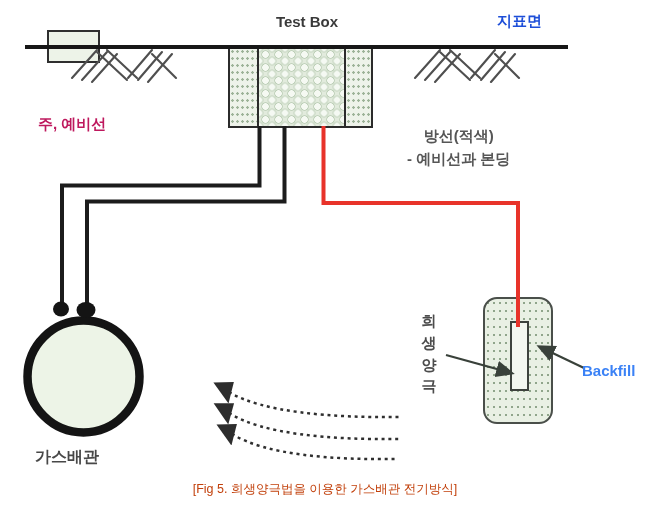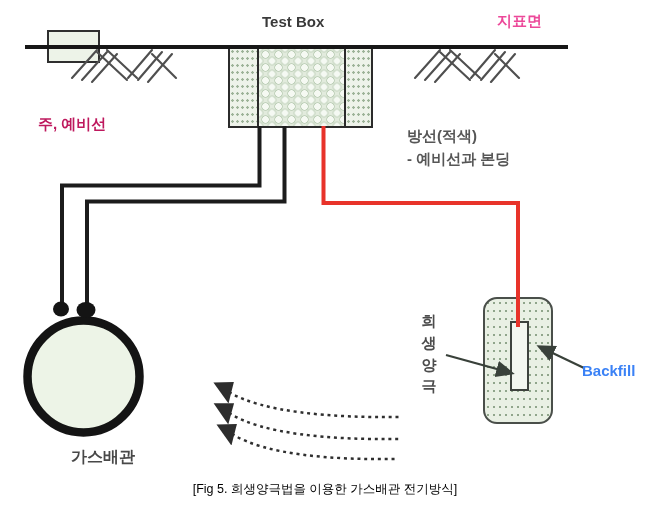--- a/index.html
+++ b/index.html
@@ -29,31 +29,31 @@
     background-image:radial-gradient(circle,#90a58b 1px,rgba(0,0,0,0) 1.4px);
     background-size:6px 8px;}
   .anode{position:absolute;left:510px;top:321px;width:19px;height:70px;
     border:2px solid #3d423d;box-sizing:border-box;background:#f3f7f0;}
 
   
   .overlay{position:absolute;left:0;top:0;width:650px;height:508px;}
 
   
   .lbl{position:absolute;color:#4f4f4f;font-weight:700;font-size:15px;line-height:23px;white-space:nowrap;}
-  .lbl-testbox{left:262px;top:10px;width:90px;color:#3a3a3a;}
-  .lbl-ground{left:497px;top:9px;color:#ec4899;text-align:center;}
+  .lbl-testbox{left:262px;top:10px;width:90px;text-align:center;color:#3a3a3a;}
+  .lbl-ground{left:497px;top:9px;color:#1d4ed8;text-align:center;}
   .lbl-mainline{left:38px;top:112px;color:#be185d;}
-  .lbl-redline{left:407px;top:124px;color:#565656;}
-  .lbl-gaspipe{left:35px;top:445px;width:100px;text-align:right;font-size:16px;color:#484848;}
+  .lbl-redline{left:407px;top:124px;color:#565656;text-align:center;}
+  .lbl-gaspipe{left:35px;top:445px;width:100px;text-align:left;font-size:16px;color:#484848;}
   .lbl-current{left:270px;top:352px;color:#515151;}
   .lbl-anode{left:418px;top:303px;writing-mode:vertical-rl;text-orientation:upright;
     letter-spacing:7px;font-size:15px;color:#4c4c4c;}
   .lbl-backfill{left:582px;top:359px;color:#3b82f6;font-size:15px;}
   .caption{position:absolute;left:0;top:481px;width:650px;text-align:center;
-    color:#000000;font-size:12.5px;font-weight:400;}
+    color:#c2410c;font-size:12.5px;font-weight:400;}
 </style>
 </head>
 <body>
 
 <div class="stage">
 
   <div class="testbox">
     <div class="tb-strip"></div>
     <div class="tb-center"></div>
     <div class="tb-strip right"></div>

